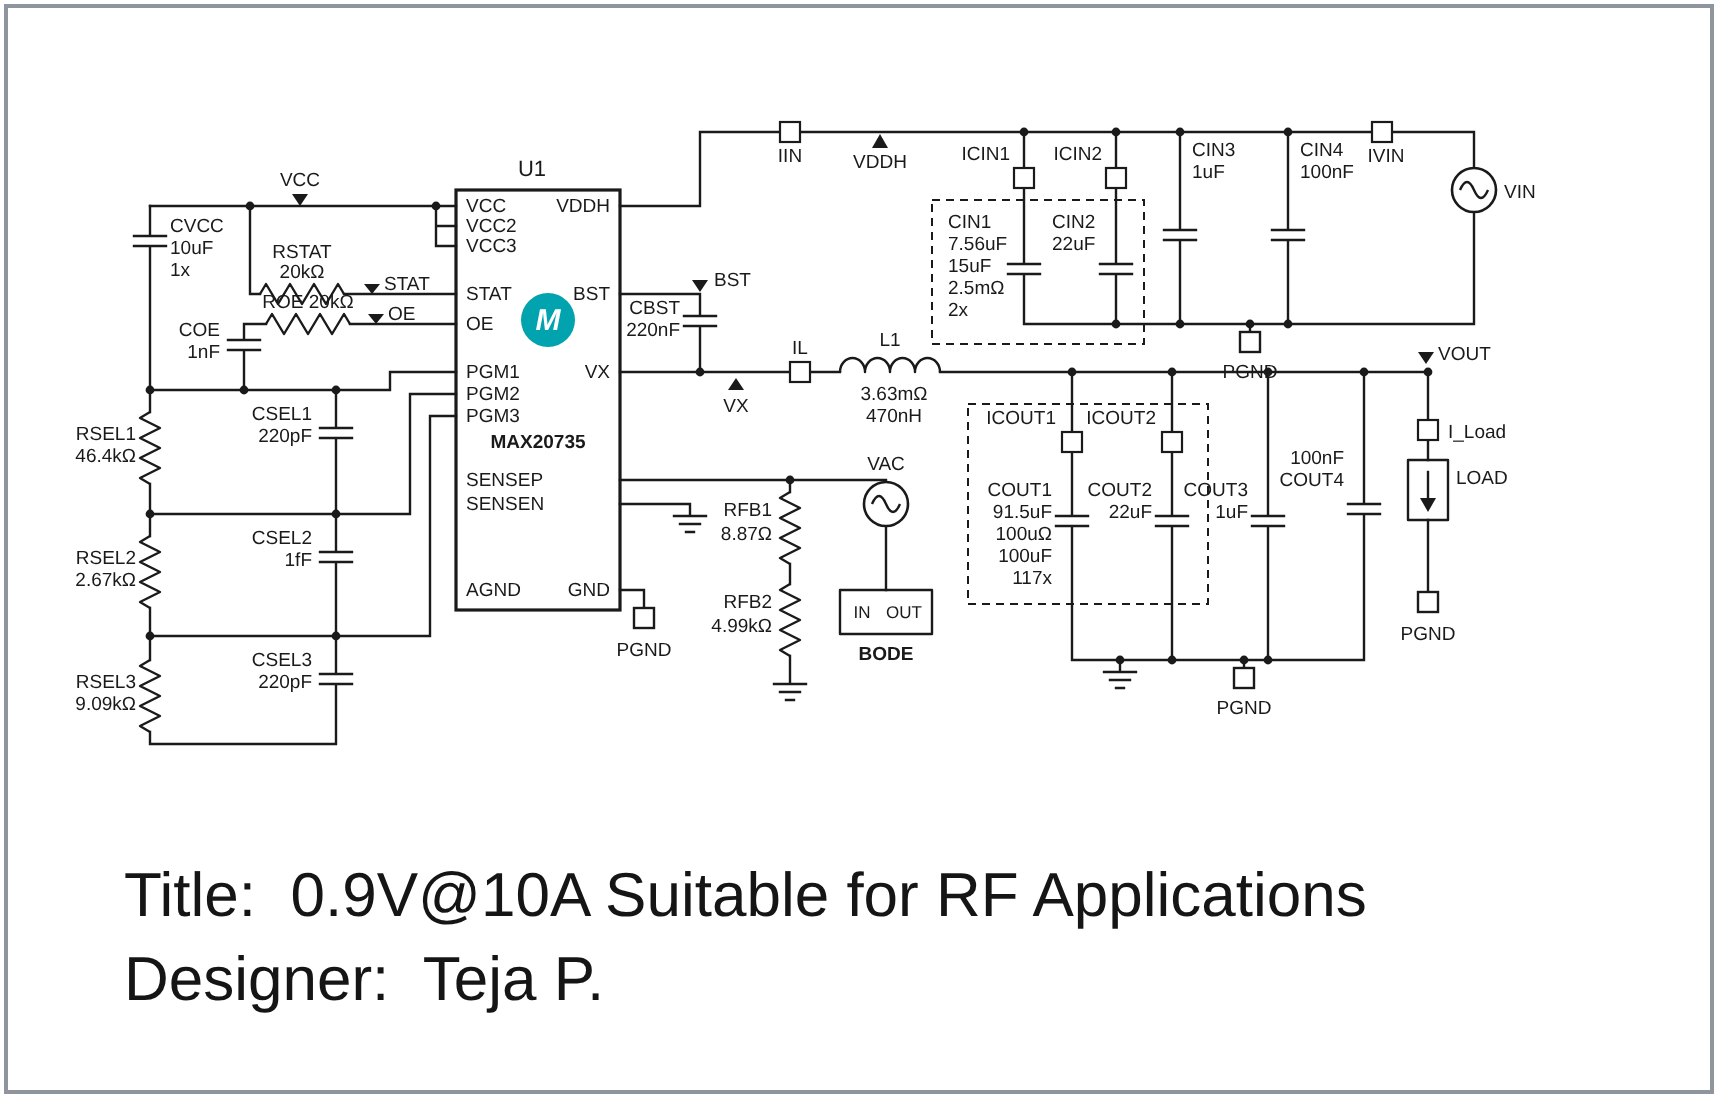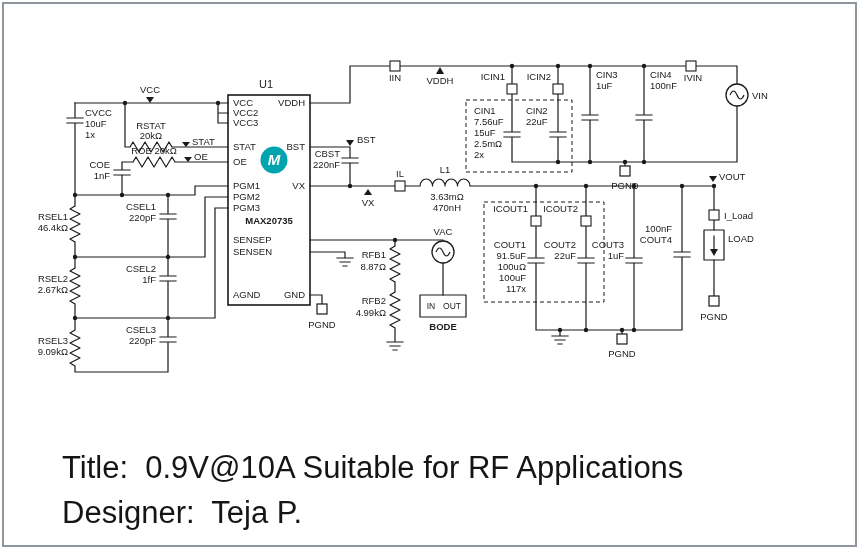--- a/index.html
+++ b/index.html
@@ -16,22 +16,22 @@
   .icbox{fill:#ffffff;stroke:#1a1a1a;stroke-width:1.6;}
   .probe{fill:#ffffff;stroke:#1a1a1a;stroke-width:1.1;}
   .pad{fill:#ffffff;stroke:#1a1a1a;stroke-width:1.2;}
   .dashedbox{fill:none;stroke:#1a1a1a;stroke-width:1;stroke-dasharray:4 3;}
   .flag{fill:#1a1a1a;}
   .dot{fill:#1a1a1a;}
   .src{fill:#ffffff;stroke:#1a1a1a;stroke-width:1.3;}
   .logo-circle{fill:#00a3ae;}
   .logo-m{fill:#ffffff;font-size:15px;font-weight:bold;font-style:italic;}
   .title-line{position:absolute;left:62px;font-size:31px;color:#151515;white-space:pre;}
-  #title-1{top:430px;margin-top:20px;}
-  #title-2{top:495px;}
+  #title-1{top:430px;}
+  #title-2{top:472px;}
 </style>
 </head>
 <body>
 
 <div id="canvas">
   <div id="frame"></div>
 
   <svg width="859" height="410" viewBox="0 0 859 410">
 
     <g>

